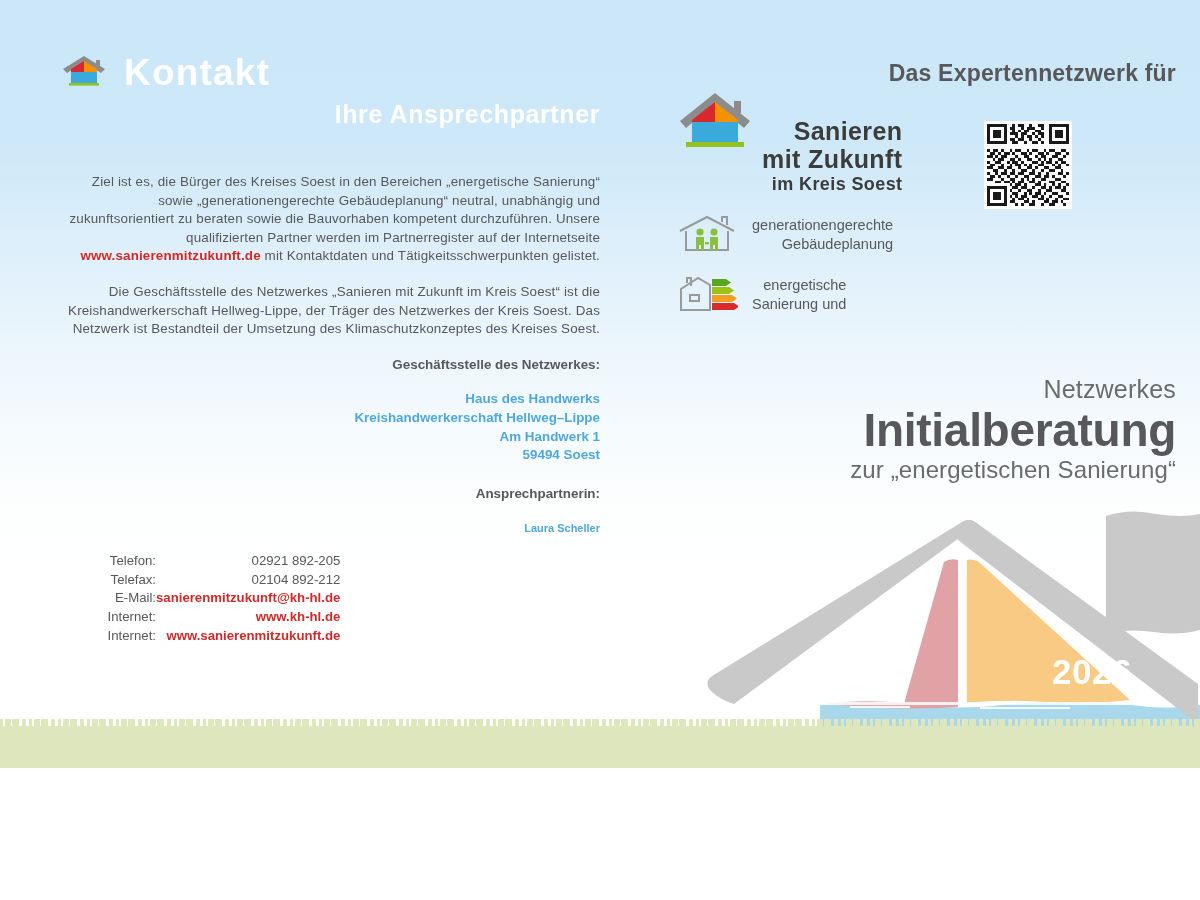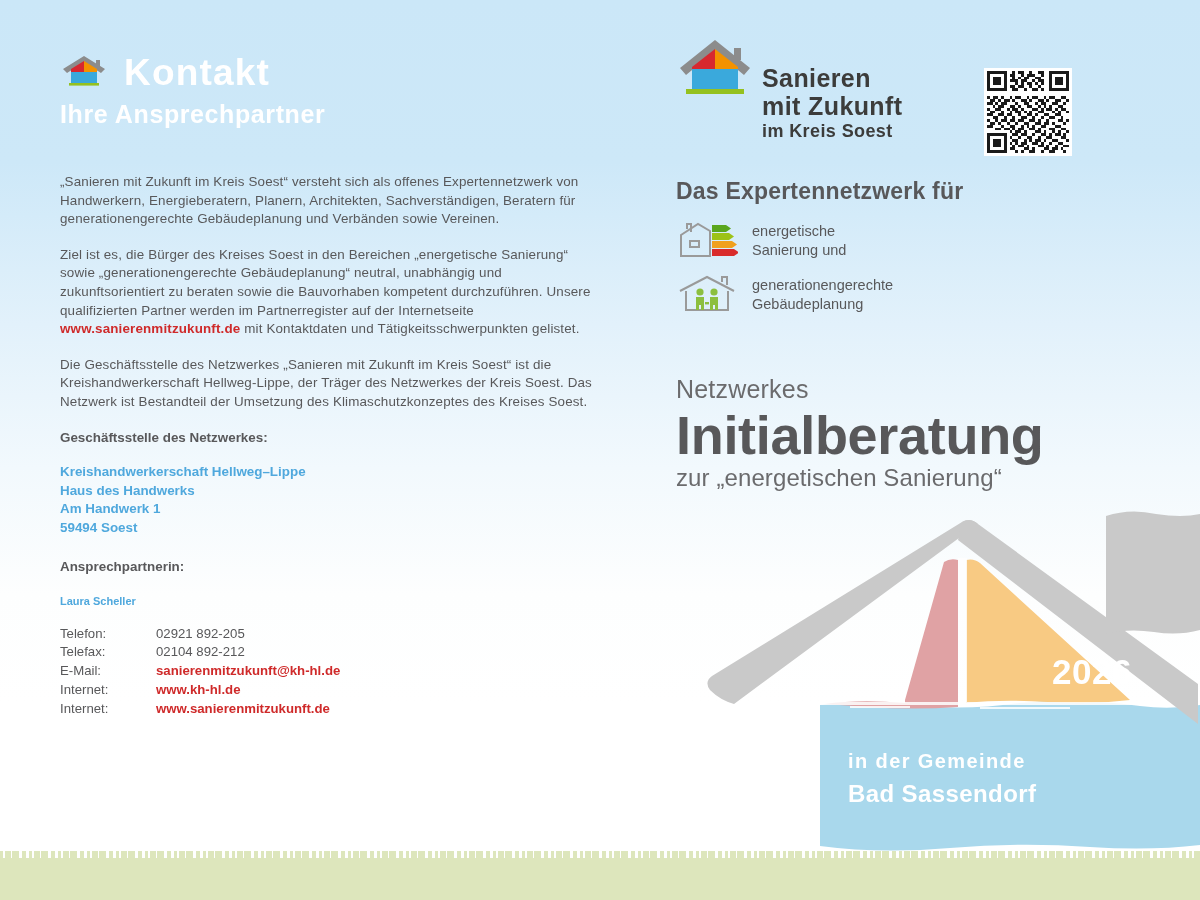--- a/index.html
+++ b/index.html
@@ -6,30 +6,31 @@
   * { margin:0; padding:0; box-sizing:border-box; }
 
   html, body {
     width:1200px; height:900px;
     font-family:"Liberation Sans", sans-serif;
     overflow:hidden;
   }
 
   #page {
     position:relative;
-    width:1200px; height:900px;
+    width:1200px; height:768px;
     background:linear-gradient(to bottom,
         #cbe7f8 0%,
         #cde8f8 18%,
         #e2f1fb 36%,
         #f2f9fd 52%,
         #fdfefe 66%,
         #ffffff 78%,
         #ffffff 100%);
     overflow:hidden;
+    text-align:right;
   }
 
   
   #footer-band {
     position:absolute;
     left:0; bottom:0;
     width:1200px; height:42px;
     background:#dde6bc;
     z-index:6;
   }
@@ -162,21 +163,21 @@
     padding-top:3px;
   }
 
   #offer-block { margin-top:56px; }
   .offer-pre {
     font-size:25px;
     color:#6b6b6d;
     letter-spacing:0.2px;
   }
   .offer-main {
-    font-size:54px;
+    font-size:46px;
     font-weight:bold;
     color:#58585a;
     letter-spacing:-0.3px;
     line-height:1.08;
     margin-top:2px;
   }
   .offer-post {
     font-size:24px;
     color:#6b6b6d;
     letter-spacing:0.1px;
@@ -239,31 +240,30 @@
           <path d="M24 7 L37 15 L37 18 L24 18 Z" fill="#f39200"></path>
           <rect x="11" y="18" width="26" height="11" fill="#3aa9dc"></rect>
           <rect x="9" y="29" width="30" height="2.6" fill="#95c11f"></rect>
         </svg>
       </span>
       <span class="kontakt-title">Kontakt</span>
     </div>
 
     <div class="kontakt-sub">Ihre Ansprechpartner</div>
 
-    <p class="body-para">„Sanieren mit Zukunft im Kreis Soest“ versteht sich als offenes Expertennetzwerk von Handwerkern, Energieberatern, Planern, Architekten, Sachverständigen, Beratern für generationengerechte Gebäudeplanung und Verbänden sowie Vereinen.</p>
 
     <p class="body-para"><span>Ziel ist es, die Bürger des Kreises Soest in den Bereichen „energetische Sanierung“ sowie „generationengerechte Gebäudeplanung“ neutral, unabhängig und zukunftsorientiert zu beraten sowie die Bauvorhaben kompetent durchzuführen. Unsere qualifizierten Partner werden im Partnerregister auf der Internetseite </span><span class="url-red">www.sanierenmitzukunft.de</span><span> mit Kontaktdaten und Tätigkeitsschwerpunkten gelistet.</span></p>
 
     <p class="body-para">Die Geschäftsstelle des Netzwerkes „Sanieren mit Zukunft im Kreis Soest“ ist die Kreishandwerkerschaft Hellweg-Lippe, der Träger des Netzwerkes der Kreis Soest. Das Netzwerk ist Bestandteil der Umsetzung des Klimaschutzkonzeptes des Kreises Soest.</p>
 
     <div class="lbl-bold">Geschäftsstelle des Netzwerkes:</div>
 
     <div class="addr-block">
+      <div>Haus des Handwerks</div>
       <div>Kreishandwerkerschaft Hellweg–Lippe</div>
-      <div>Haus des Handwerks</div>
       <div>Am Handwerk 1</div>
       <div>59494 Soest</div>
     </div>
 
     <div class="lbl-bold">Ansprechpartnerin:</div>
     <div class="name-blue">Laura Scheller</div>
 
     <table id="contact-table">
       <tbody>
           <tr>
@@ -285,20 +285,22 @@
           <tr>
             <td class="ct-label">Internet:</td>
             <td class="ct-val red">www.sanierenmitzukunft.de</td>
           </tr>
         </tbody>
     </table>
 
   </div>
 
   <div id="right-col">
+
+    <div id="expert-heading">Das Expertennetzwerk für</div>
 
     <div id="logo-row">
 
       <div id="brand-logo">
         <span>
           <svg width="78" height="72" viewBox="0 0 78 72" aria-hidden="true">
             <path d="M4 34 L39 6 L74 34 L68 41 L39 17 L10 41 Z" fill="#8c8c8c"></path>
             <rect x="58" y="14" width="7" height="12" fill="#8c8c8c"></rect>
             <path d="M16 33 L39 15 L39 35 L16 35 Z" fill="#d7282f"></path>
             <path d="M39 15 L62 33 L62 35 L39 35 Z" fill="#f39200"></path>
@@ -521,44 +523,20 @@
               <path d="M15 28h2v1h-2z"></path>
               <path d="M19 28h1v1h-1z"></path>
             <path d="M22 28h2v1h-2z"></path>
               <path d="M27 28h1v1h-1z"></path>
           </g>
         </svg>
       </div>
 
     </div>
 
-    <div id="expert-heading">Das Expertennetzwerk für</div>
-
-    <div class="expert-row">
-      <span>
-        <svg width="62" height="42" viewBox="0 0 62 42" aria-hidden="true">
-          <g fill="none" stroke="#9a9a9a" stroke-width="2">
-            <path d="M5 16 L22 5 L34 12 L34 37 L5 37 Z"></path>
-            <path d="M11 10 L11 5 L15 5 L15 13"></path>
-            <rect x="14" y="22" width="9" height="6"></rect>
-          </g>
-          <g>
-            <path d="M36 6 h14 l5 3.5 l-5 3.5 h-14 z" fill="#5aa61e"></path>
-            <path d="M36 14 h17 l5 3.5 l-5 3.5 h-17 z" fill="#9dc218"></path>
-            <path d="M36 22 h20 l5 3.5 l-5 3.5 h-20 z" fill="#f0a01e"></path>
-            <path d="M36 30 h22 l5 3.5 l-5 3.5 h-22 z" fill="#d92b2b"></path>
-          </g>
-        </svg>
-      </span>
-      <div class="expert-text">
-        <div>energetische</div>
-        <div>Sanierung und</div>
-      </div>
-    </div>
-
     <div class="expert-row second">
       <span>
         <svg width="62" height="42" viewBox="0 0 62 42" aria-hidden="true">
           <g fill="none" stroke="#9a9a9a" stroke-width="2">
             <path d="M4 18 L31 4 L58 18"></path>
             <path d="M10 18 L10 37 L52 37 L52 18"></path>
             <path d="M46 9 L46 4 L51 4 L51 12"></path>
           </g>
           <g fill="#8cbf3f">
             <circle cx="24" cy="19" r="3.6"></circle>
@@ -572,20 +550,42 @@
             <path d="M29 29 h4 v2.4 h-4 z"></path>
           </g>
         </svg>
       </span>
       <div class="expert-text">
         <div>generationengerechte</div>
         <div>Gebäudeplanung</div>
       </div>
     </div>
 
+    <div class="expert-row">
+      <span>
+        <svg width="62" height="42" viewBox="0 0 62 42" aria-hidden="true">
+          <g fill="none" stroke="#9a9a9a" stroke-width="2">
+            <path d="M5 16 L22 5 L34 12 L34 37 L5 37 Z"></path>
+            <path d="M11 10 L11 5 L15 5 L15 13"></path>
+            <rect x="14" y="22" width="9" height="6"></rect>
+          </g>
+          <g>
+            <path d="M36 6 h14 l5 3.5 l-5 3.5 h-14 z" fill="#5aa61e"></path>
+            <path d="M36 14 h17 l5 3.5 l-5 3.5 h-17 z" fill="#9dc218"></path>
+            <path d="M36 22 h20 l5 3.5 l-5 3.5 h-20 z" fill="#f0a01e"></path>
+            <path d="M36 30 h22 l5 3.5 l-5 3.5 h-22 z" fill="#d92b2b"></path>
+          </g>
+        </svg>
+      </span>
+      <div class="expert-text">
+        <div>energetische</div>
+        <div>Sanierung und</div>
+      </div>
+    </div>
+
     <div id="offer-block">
       <div class="offer-pre">Netzwerkes</div>
       <div class="offer-main">Initialberatung</div>
       <div class="offer-post">zur „energetischen Sanierung“</div>
     </div>
 
   </div>
 
   <div id="house-graphic">
     <svg viewBox="0 0 500 396" aria-hidden="true">

